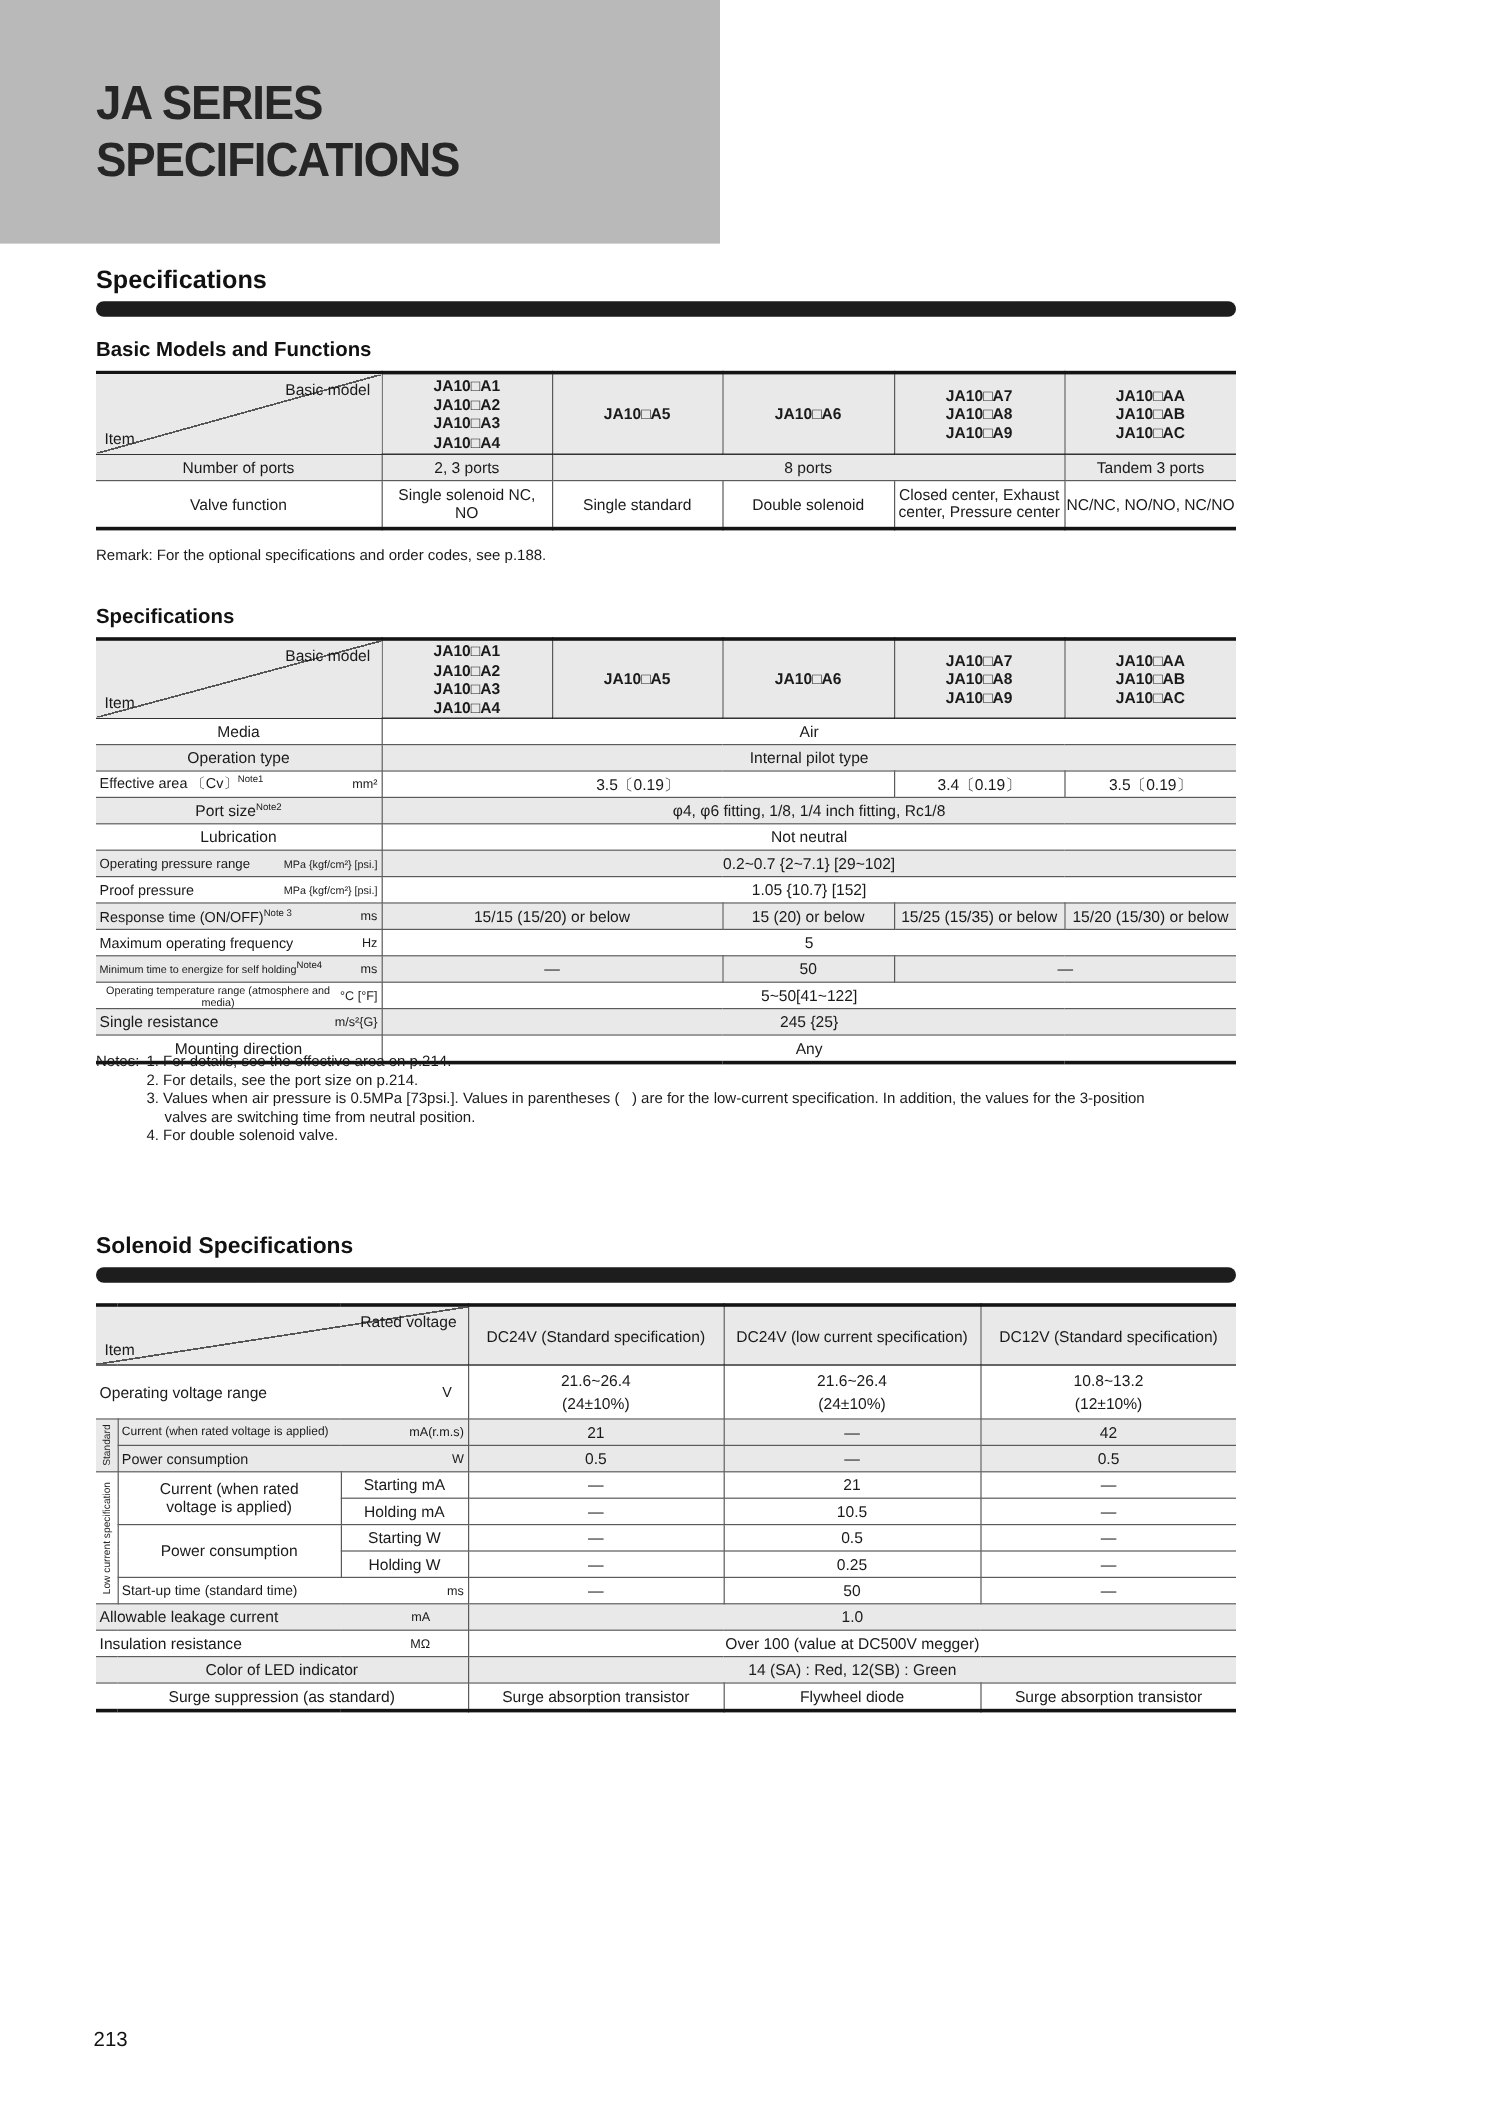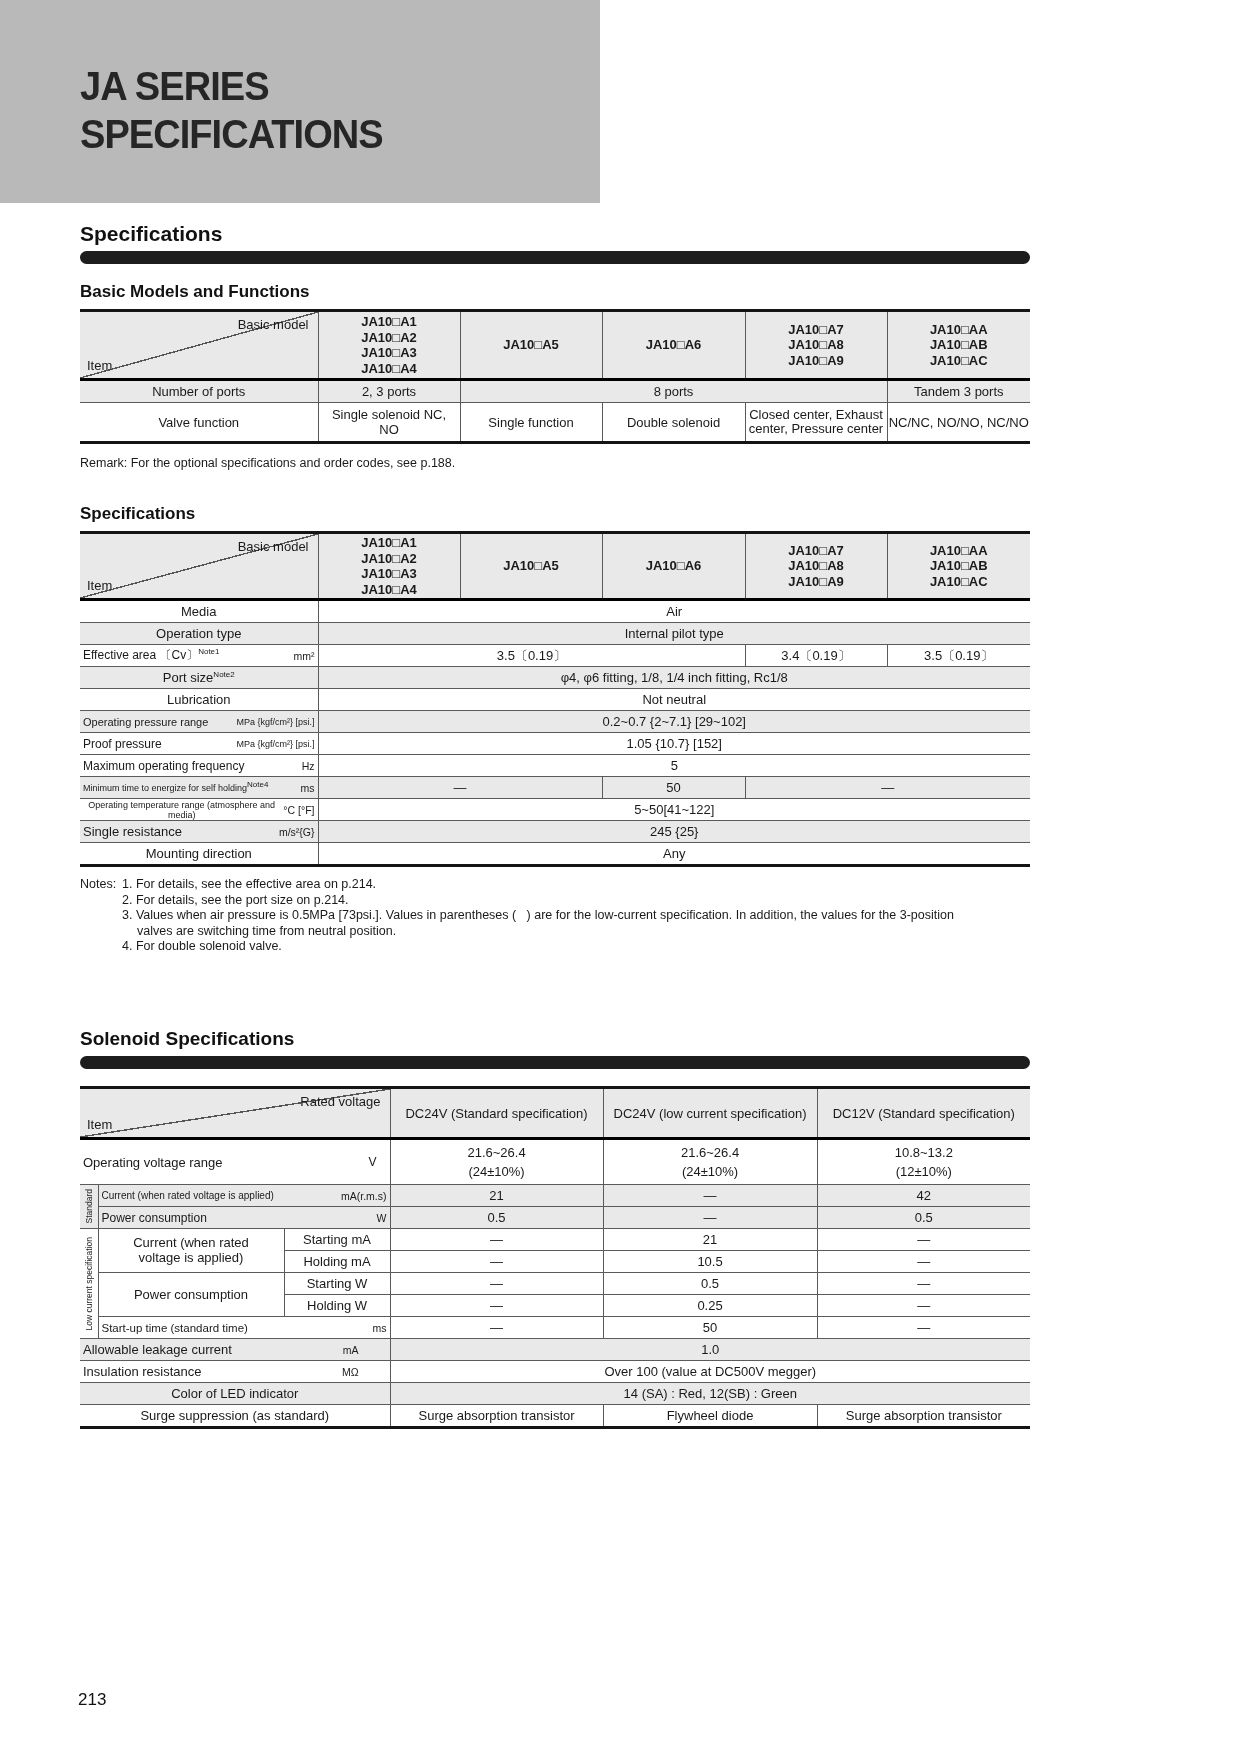--- a/index.html
+++ b/index.html
@@ -11,21 +11,21 @@
   .h2{position:absolute;font-size:21px;font-weight:bold;color:#111;}
   .h3{position:absolute;font-size:17px;font-weight:bold;color:#111;}
   .bar{position:absolute;width:950px;height:13px;background:#1d1d1d;border-radius:7px;}
   .tblwrap{position:absolute;left:80px;width:950px;}
   table.t{border-collapse:collapse;table-layout:fixed;width:950px;
           border-top:3px solid #141414;border-bottom:3px solid #141414;}
   table.t td{border:1px solid #5a5a5a;font-size:13px;text-align:center;vertical-align:middle;
              padding:0 3px;height:21px;color:#1a1a1a;overflow:hidden;}
   table.t td:first-child{border-left:none;}
   table.t td.lastc{border-right:none;}
-  tr.hdr td{background:#e9e9e9;border-bottom:3px solid #000000;}
+  tr.hdr td{background:#e9e9e9;border-bottom:1px solid #000000;}
   tr.sh td{background:#e9e9e9;}
   td.left{text-align:left;padding-left:6px;}
   td.corner{position:relative;padding:0;}
   .diag{position:absolute;inset:0;
         background-image:linear-gradient(to bottom right,transparent calc(50% - 0.7px),
         #555 calc(50% - 0.7px),#555 calc(50% + 0.7px),transparent calc(50% + 0.7px));}
   .corner-top{position:absolute;top:5px;right:9px;font-size:13px;}
   .corner-bot{position:absolute;bottom:5px;left:7px;font-size:13px;}
   .model{font-weight:bold;font-size:13px;line-height:15.5px;}
   .iu{display:flex;justify-content:space-between;align-items:center;width:100%;}
@@ -100,21 +100,21 @@
       </tr>
       <tr class="sh">
         <td class="left">Number of ports</td>
         <td>2, 3 ports</td>
         <td colspan="3">8 ports</td>
         <td class="lastc">Tandem 3 ports</td>
       </tr>
       <tr>
         <td class="left" style="height:38px;">Valve function</td>
         <td class="fs12">Single solenoid NC, NO</td>
-        <td class="fs12">Single function</td>
+        <td class="fs12">Single standard</td>
         <td class="fs12">Double solenoid</td>
         <td class="fs115">
           <div class="two">Closed center, Exhaust</div>
           <div class="two">center, Pressure center</div>
         </td>
         <td class="lastc fs12" style="padding:0 1px;">NC/NC, NO/NO, NC/NO</td>
       </tr>
     </tbody>
       </table>
   </div>
@@ -196,20 +196,32 @@
         <td colspan="5" class="lastc">0.2~0.7 {2~7.1} [29~102]</td>
       </tr>
       <tr>
         <td class="left">
           <div class="iu">
                 <span class="fs12">Proof pressure</span>
                 <span class="unit fs9">MPa {kgf/cm²} [psi.]</span>
               </div>
         </td>
         <td colspan="5" class="lastc">1.05 {10.7} [152]</td>
+      </tr>
+      <tr class="sh">
+        <td class="left">
+          <div class="iu">
+                <span class="fs12"><span>Response time (ON/OFF)</span><sup class="nt">Note 3</sup></span>
+                <span class="unit">ms</span>
+              </div>
+        </td>
+        <td colspan="2" class="fs12">15/15 (15/20) or below</td>
+        <td class="fs12">15 (20) or below</td>
+        <td class="fs115" style="padding:0 1px;">15/25 (15/35) or below</td>
+        <td class="lastc fs115" style="padding:0 1px;">15/20 (15/30) or below</td>
       </tr>
       <tr>
         <td class="left">
           <div class="iu">
                 <span class="fs12">Maximum operating frequency</span>
                 <span class="unit">Hz</span>
               </div>
         </td>
         <td colspan="5" class="lastc">5</td>
       </tr>

